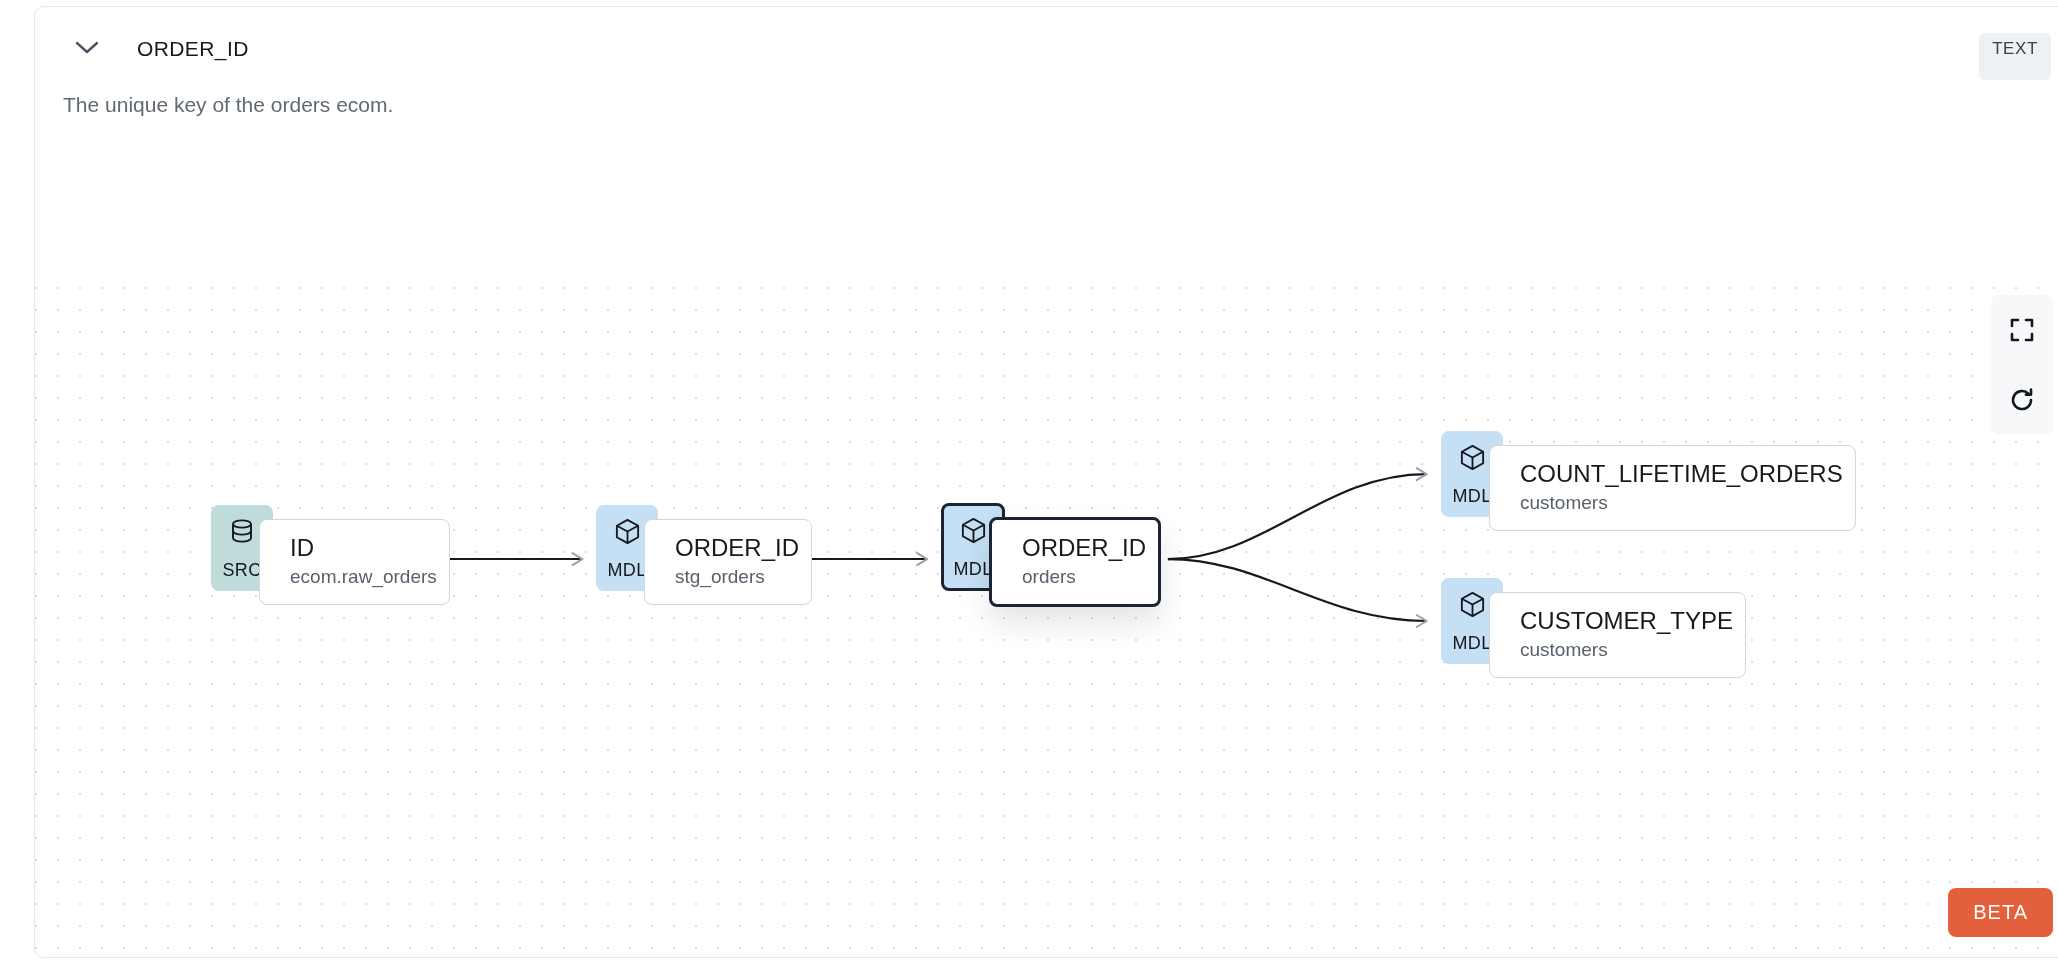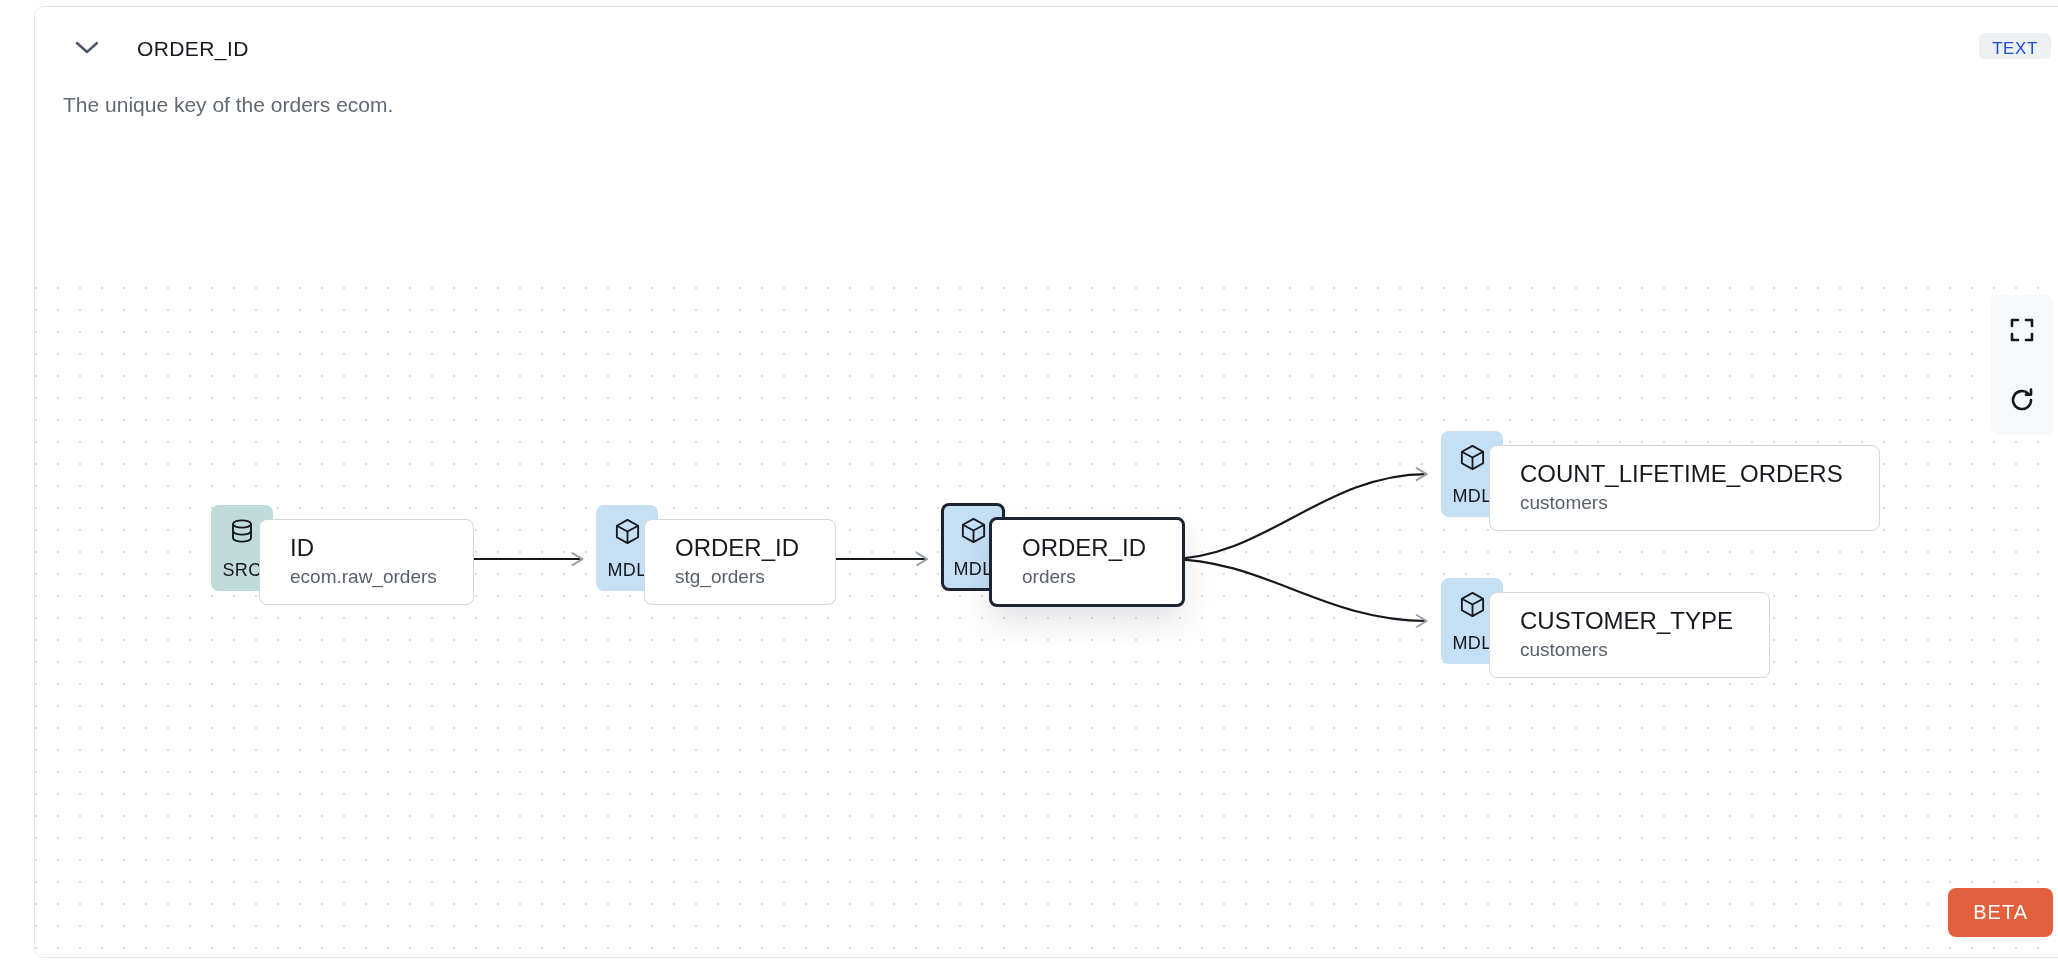--- a/index.html
+++ b/index.html
@@ -34,24 +34,24 @@
   }
   .chev svg { display: block; }
   .hdr-title {
     position: absolute; left: 102px; top: 30px;
     font-size: 21px; letter-spacing: .4px;
     color: #16191d;
   }
   .type-badge {
     position: absolute; right: 28px; top: 26px;
     background: #eef1f4;
-    color: #1d4ed8;
+    color: #404040;
     font-size: 17px;
     letter-spacing: .6px;
-    padding: 6px 13px 0;
+    padding: 6px 13px 21px;
     border-radius: 6px;
   }
 
   
   .desc {
     position: absolute; left: 28px; top: 86px;
     font-size: 21px;
     color: #616974;
   }
 
@@ -117,21 +117,21 @@
     letter-spacing: .3px;
     line-height: 1;
   }
   .node .badge.src { background: #bfdcdb; }
   .node .badge.mdl { background: #c5dff5; }
   .node .body {
     position: absolute; left: 48px; top: 14px;
     background: #ffffff;
     border: 1px solid #d3d7dd;
     border-radius: 8px;
-    padding: 14px 36px 15px 30px;
+    padding: 14px 12px 15px 30px;
     z-index: 2;
   }
   .node .nname {
     font-size: 24px; color: #16191d; line-height: 1.18;
     white-space: nowrap;
   }
   .node .nsub {
     font-size: 19px; color: #58606c; line-height: 1.25;
     margin-top: 3px; white-space: nowrap;
   }

